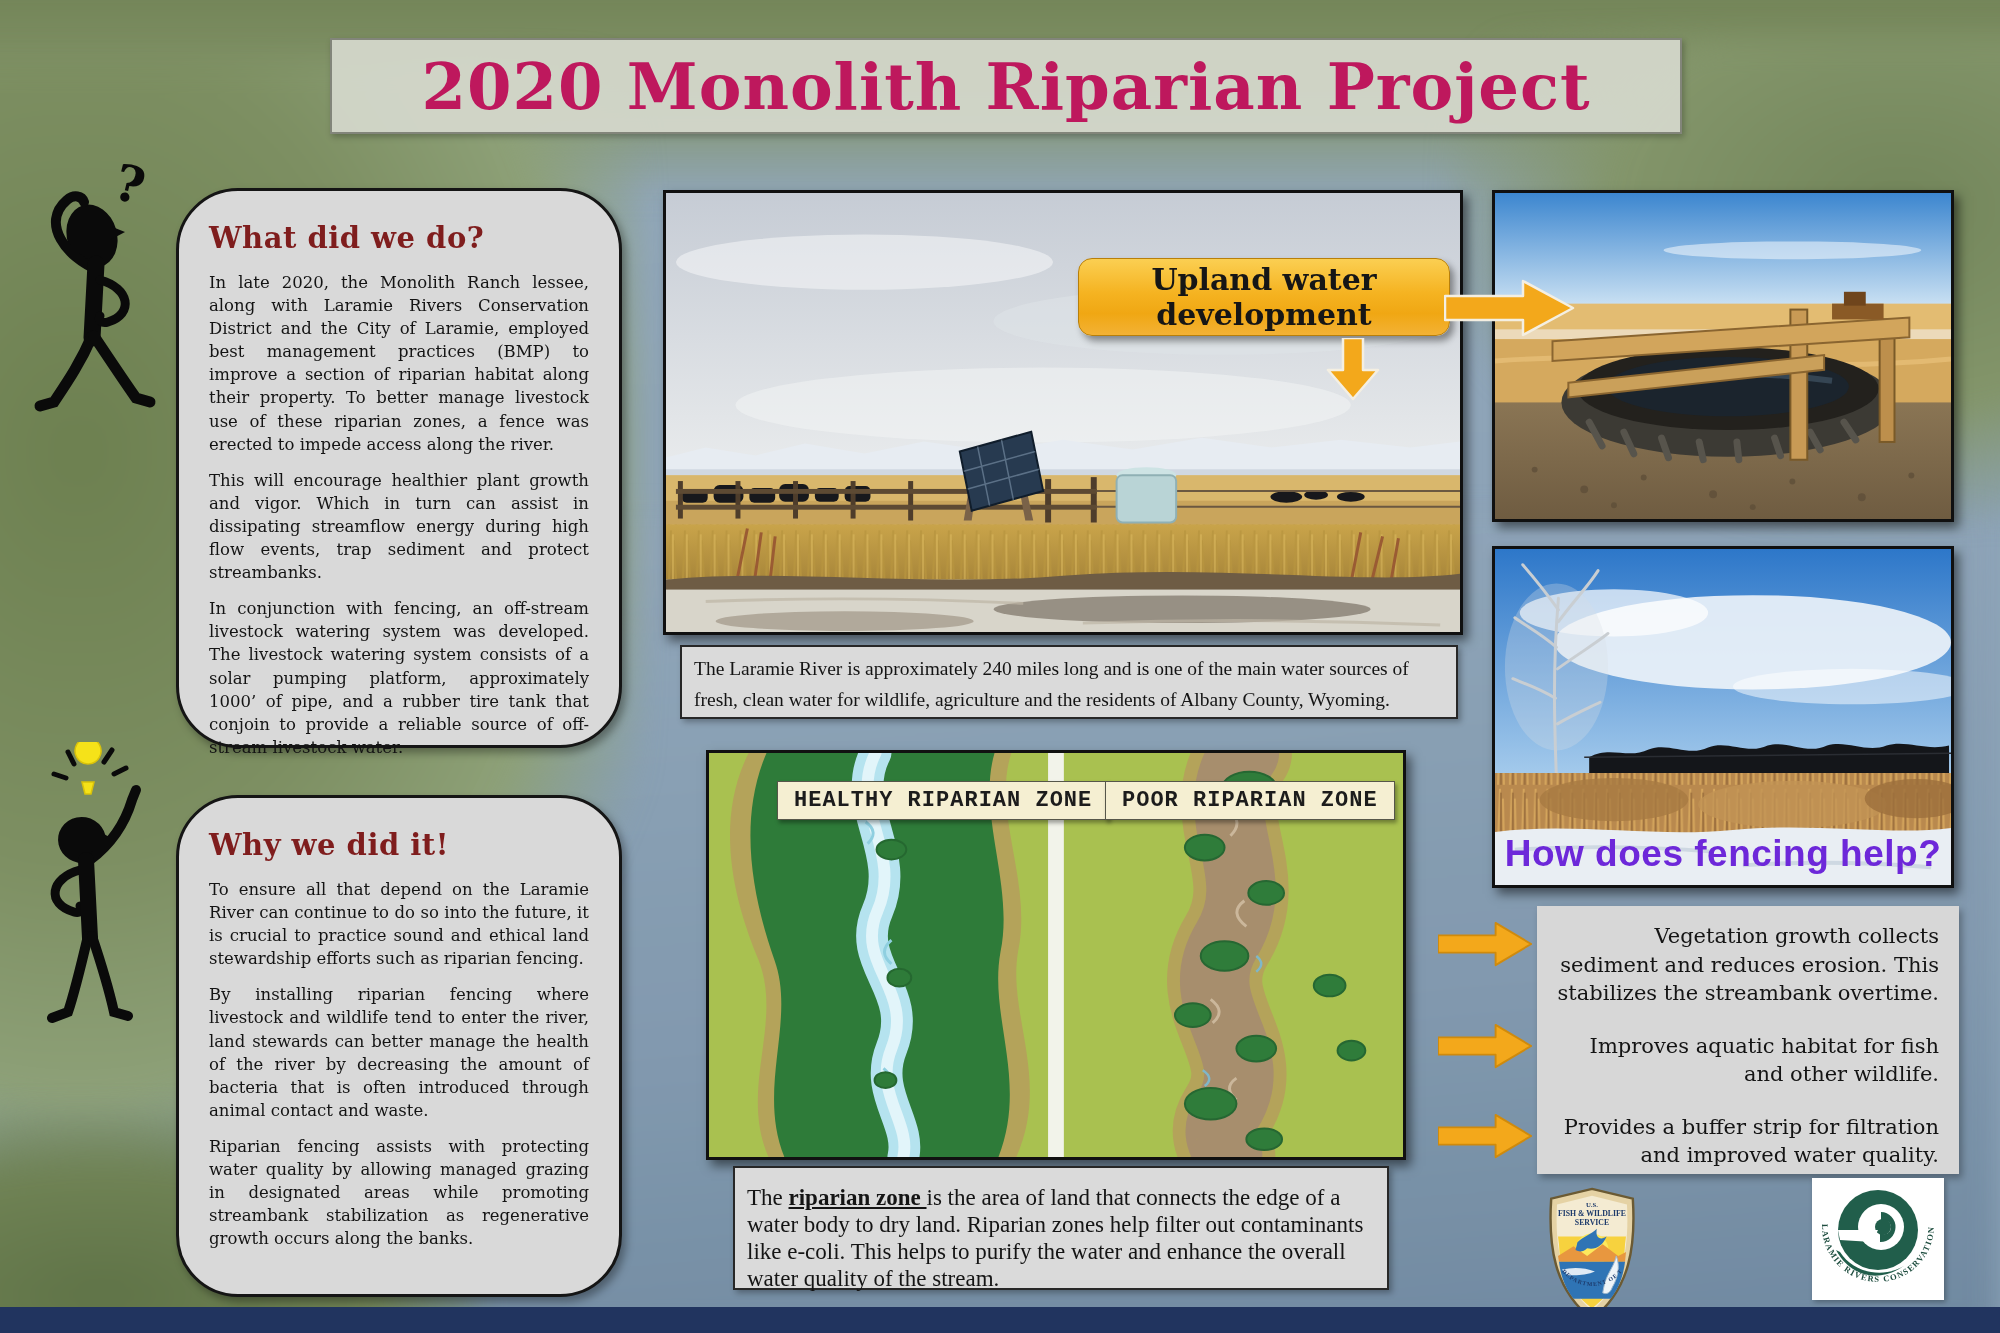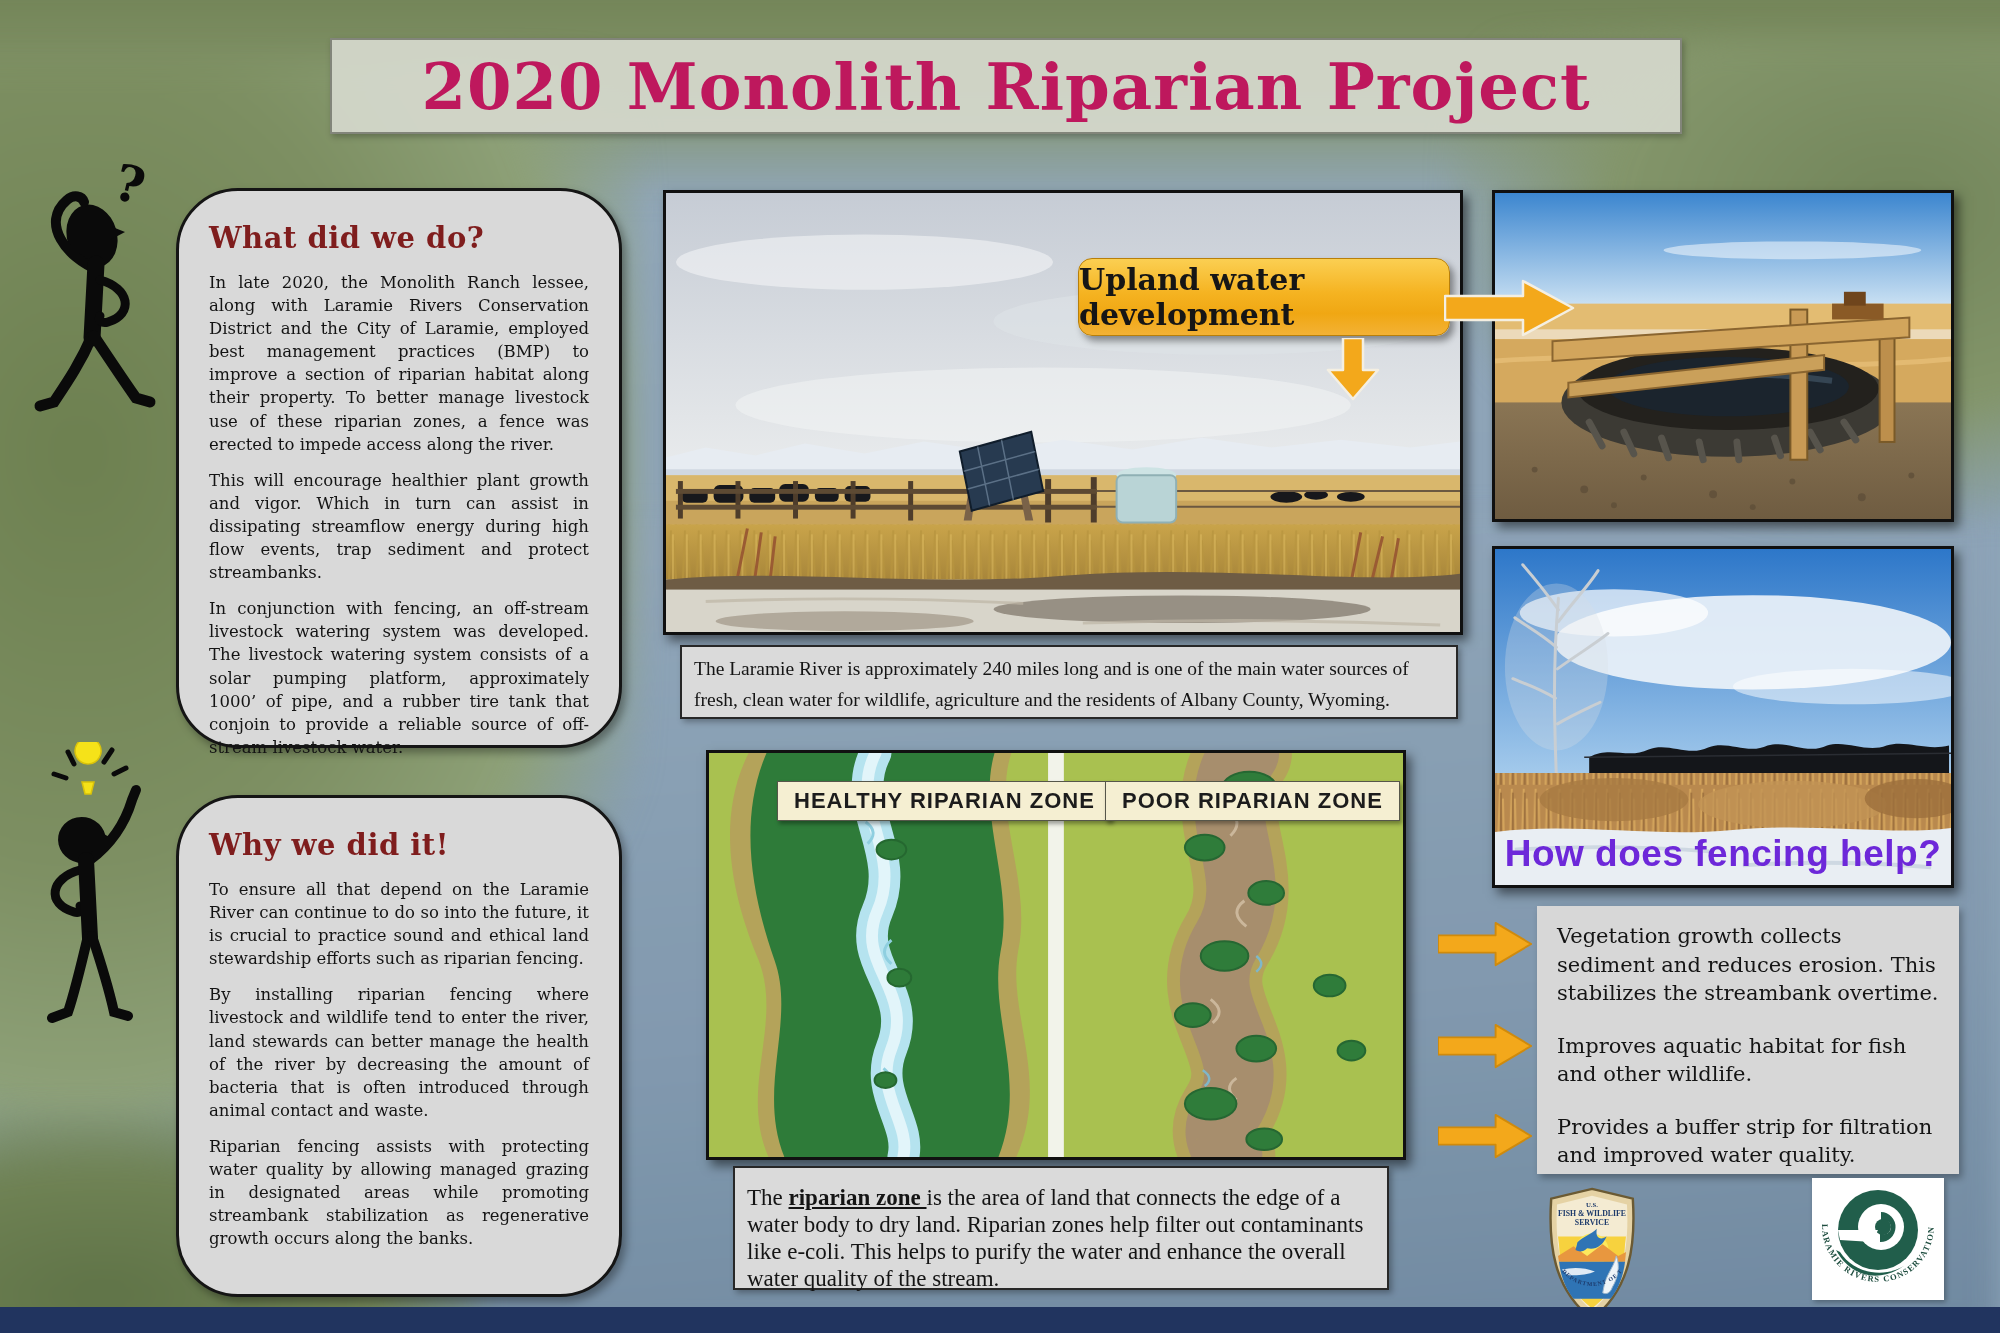--- a/index.html
+++ b/index.html
@@ -44,49 +44,49 @@
   .trough-photo { left:1492px; top:190px; width:462px; height:332px; }
   .winter-photo { left:1492px; top:546px; width:462px; height:342px; }
   .winter-overlay { position:absolute; left:0; right:0; bottom:10px; text-align:center;
     font-family:"Liberation Sans", sans-serif; font-weight:700; font-size:37px; color:#6d28d9; letter-spacing:.5px; }
 
   
   .upland-label { position:absolute; left:1078px; top:258px; width:372px; height:78px; z-index:20;
     background:linear-gradient(180deg,#fbcf52 0%,#f5b321 45%,#f0a713 72%,#f3b235 100%);
     border:1px solid #b87f0a; border-radius:14px; box-shadow:4px 5px 7px rgba(0,0,0,.4);
     display:flex; align-items:center; justify-content:center;
-    font-size:30px; font-weight:700; color:#161616; }
+    font-size:30px; font-weight:700; color:#161616;text-align:center; }
   .arrow { position:absolute; z-index:21; }
   .arrow-right-big { left:1444px; top:276px; width:134px; height:64px; }
   .arrow-down      { left:1326px; top:338px; width:54px;  height:64px; }
   .benefit-arrow-1 { left:1438px; top:920px;  width:96px; height:48px; }
   .benefit-arrow-2 { left:1438px; top:1022px; width:96px; height:48px; }
   .benefit-arrow-3 { left:1438px; top:1112px; width:96px; height:48px; }
 
   
   .caption { position:absolute; background:#dadada; border:2px solid #272727; z-index:10;
     font-family:"Liberation Serif", serif; color:#141414; box-shadow:3px 3px 6px rgba(0,0,0,.3); }
   .river-caption { left:680px; top:645px; width:778px; height:74px; padding:6px 12px;
     font-size:19.5px; line-height:31px; }
   .riparian-caption { left:733px; top:1166px; width:656px; height:124px; padding:16px 12px;
     font-size:23px; line-height:27px; }
   .riparian-caption .u { text-decoration:underline; font-weight:700; }
 
   
   .diagram { position:absolute; left:706px; top:750px; width:700px; height:410px;
     border:3px solid #111; box-shadow:5px 6px 10px rgba(0,0,0,.5); z-index:9; background:#a9c150; }
   .zone-label { position:absolute; top:28px; background:#f5efd2; border:1px solid #56564a;
-    padding:6px 16px; font-family:Liberation Sans, sans-serif; font-weight:700; font-size:22px;
+    padding:6px 16px; font-family:Liberation Mono, monospace; font-weight:700; font-size:22px;
     letter-spacing:1px; color:#1c1c1c; box-shadow:2px 3px 4px rgba(0,0,0,.35); white-space:nowrap; }
   .zone-label.left  { left:68px; }
   .zone-label.right { left:396px; }
 
   
   .benefits-box { position:absolute; left:1537px; top:906px; width:422px; height:268px;
-    background:#d7d7d7; padding:16px 20px; z-index:10; box-shadow:3px 4px 7px rgba(0,0,0,.3); }
+    background:#d7d7d7; padding:16px 20px; z-index:10; box-shadow:3px 4px 7px rgba(0,0,0,.3);text-align:right; }
   .benefits-box p { font-size:21px; line-height:1.36; color:#141414; margin-bottom:24px; }
 
   
   .stickman { position:absolute; z-index:10; }
   .stickman-1 { left:22px; top:148px; width:150px; height:272px; }
   .stickman-2 { left:22px; top:742px; width:150px; height:290px; }
   .logo { position:absolute; z-index:12; }
   .usfws-logo { left:1538px; top:1186px; width:108px; height:136px; }
   .lrcd-logo  { left:1812px; top:1178px; width:132px; height:122px; background:#fff; box-shadow:2px 2px 5px rgba(0,0,0,.3); }
 </style>

